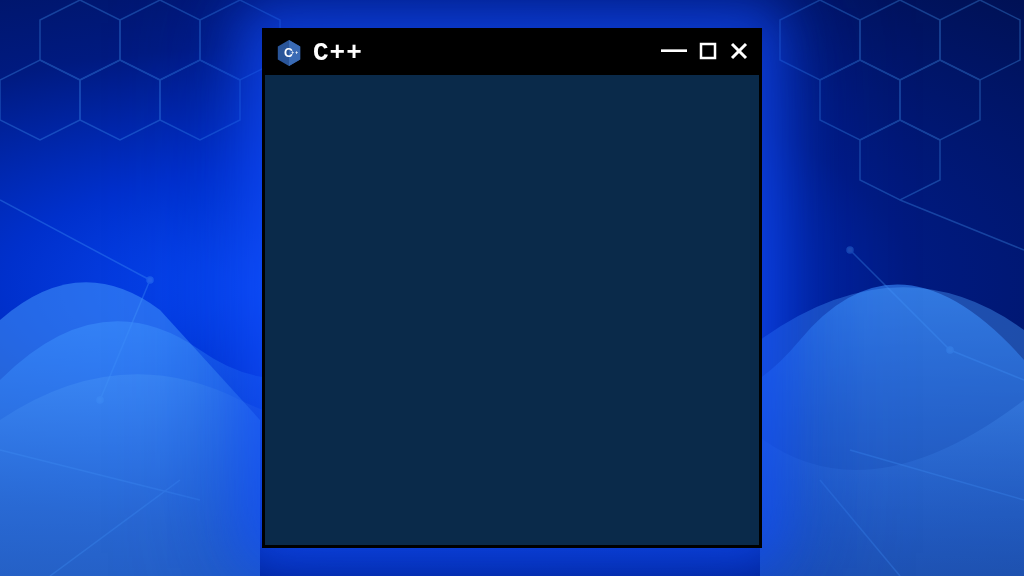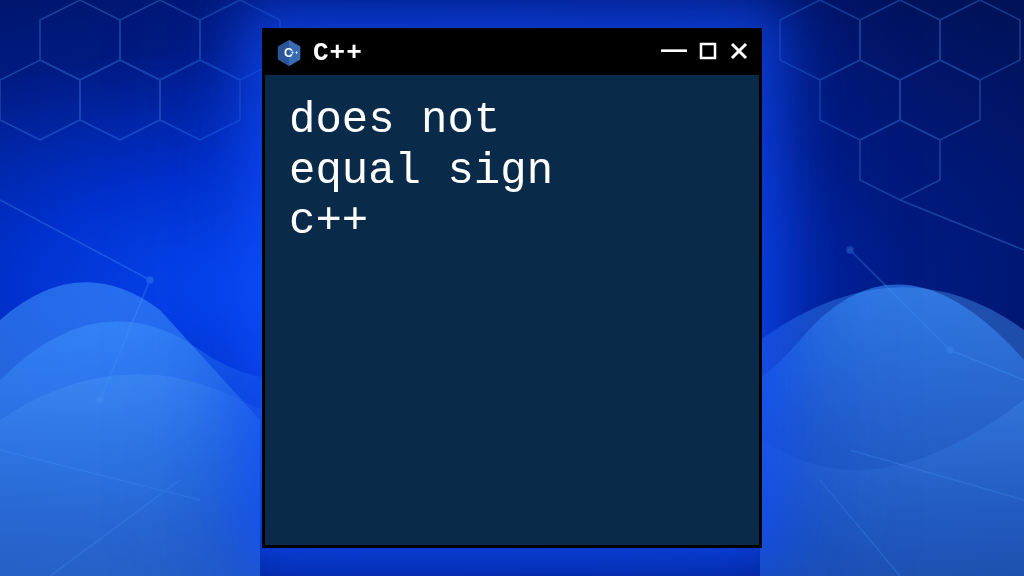--- a/index.html
+++ b/index.html
@@ -152,16 +152,13 @@
           </svg>
       </span>
       <span class="ctrl">
         <svg width="20" height="20" viewBox="0 0 20 20">
             <line x1="3" y1="3" x2="17" y2="17" stroke="#fff" stroke-width="3"></line>
             <line x1="17" y1="3" x2="3" y2="17" stroke="#fff" stroke-width="3"></line>
           </svg>
       </span>
     </div>
   </div>
-  <div class="content">does not
-equal sign
-c++</div>
 </div>
 
 </body></html>

